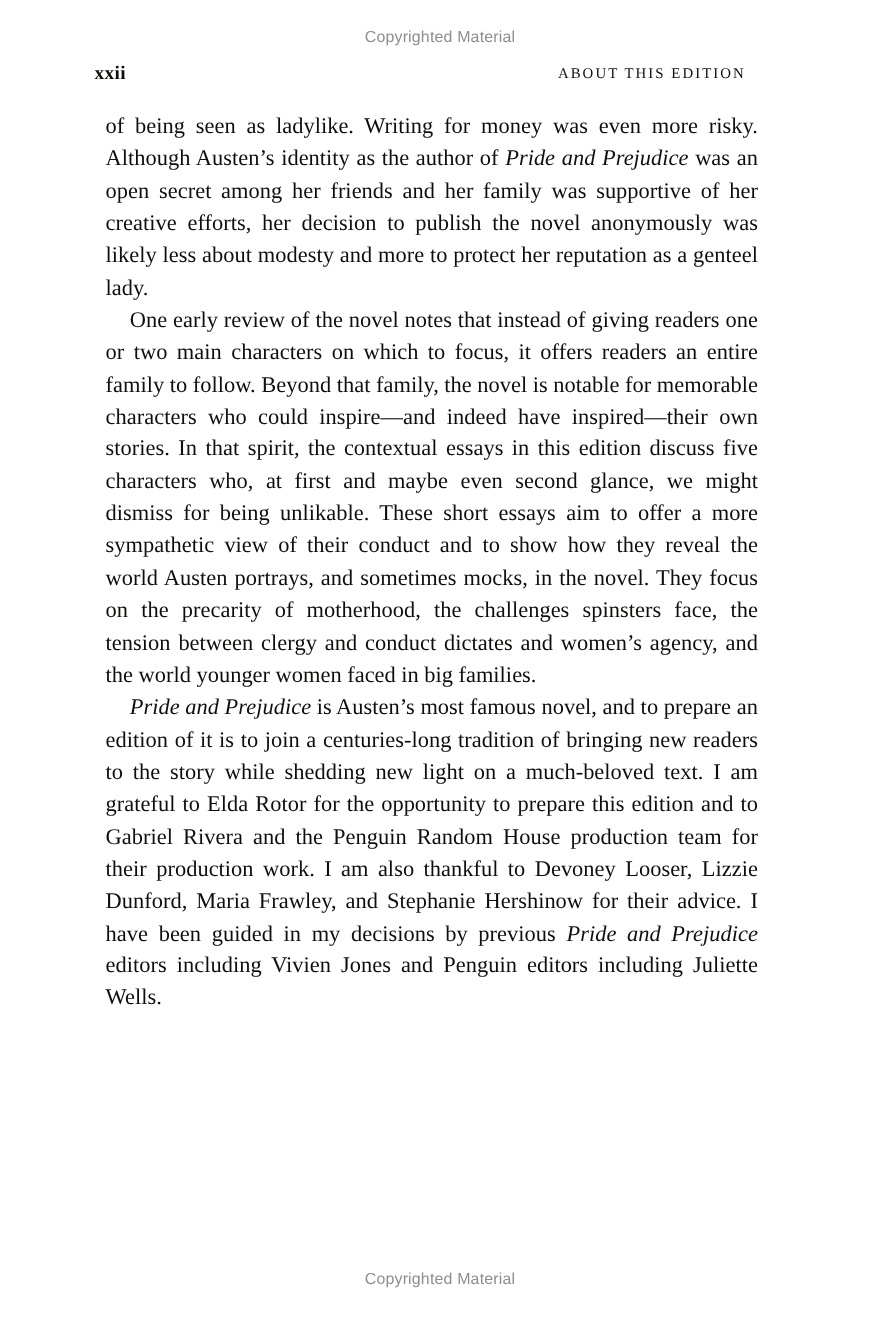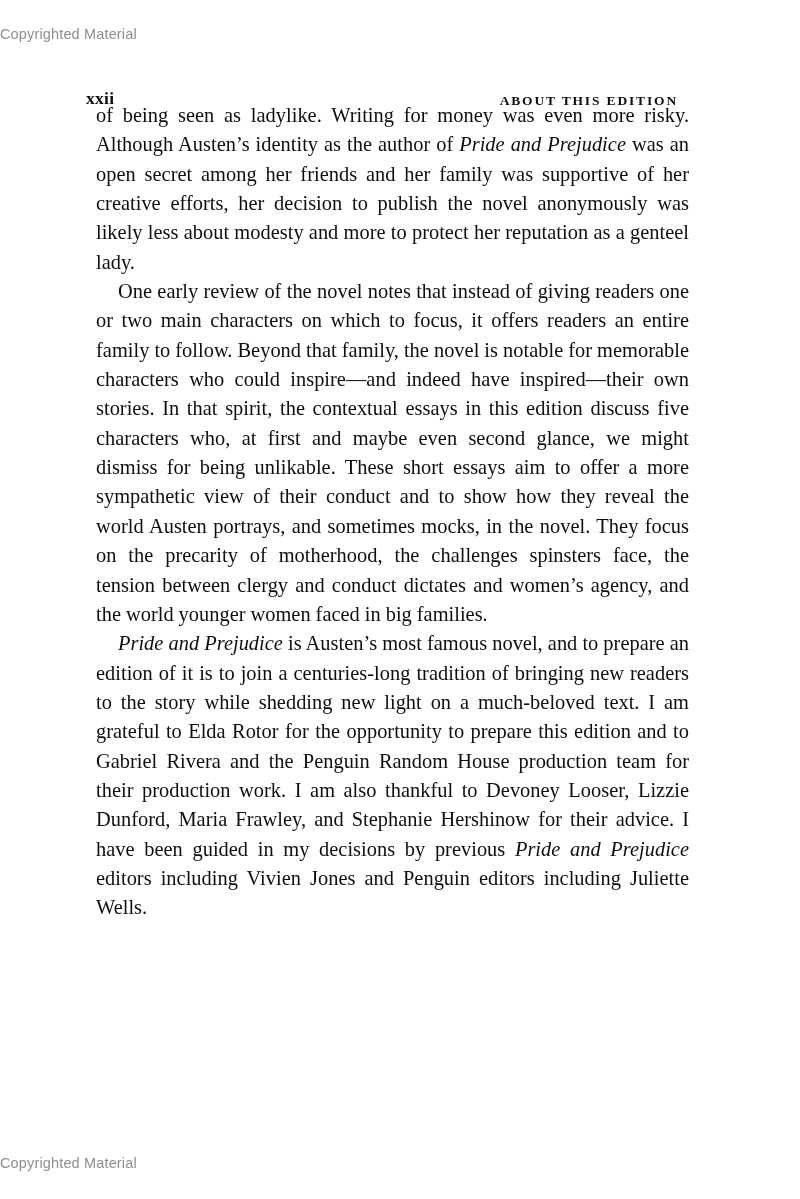--- a/index.html
+++ b/index.html
@@ -15,52 +15,51 @@
     position: relative;
     overflow: hidden;
     -webkit-font-smoothing: antialiased;
   }
 
   
   .watermark {
     position: absolute;
     left: 0;
     width: 800px;
-    text-align: left;
+    text-align: center;
     font-family: "Liberation Sans", "DejaVu Sans", sans-serif;
     font-size: 14.5px;
     letter-spacing: 0.15px;
     color: #8e8e8e;
     white-space: nowrap;
   }
   .watermark-top    { top: 26px; }
   .watermark-bottom { top: 1155px; }
 
   
   .running-head {
     position: absolute;
     left: 86px;
     top: 58px;
     width: 592px;
     display: flex;
-    align-items: flex-end;
+    align-items: center;
     justify-content: space-between;
     line-height: 1;
-    margin-top: 32px;
   }
   .folio {
     font-family: "Liberation Serif", "DejaVu Serif", serif;
     font-weight: bold;
     font-size: 17.5px;
     letter-spacing: 0.3px;
     color: #100e0c;
   }
   .head-title {
     font-family: "Liberation Serif", "DejaVu Serif", serif;
-    font-weight: bold;
+    font-weight: normal;
     font-size: 13.5px;
     letter-spacing: 1.85px;
     color: #100e0c;
     white-space: nowrap;
   }
 
   
   .textblock {
     position: absolute;
     left: 96px;

